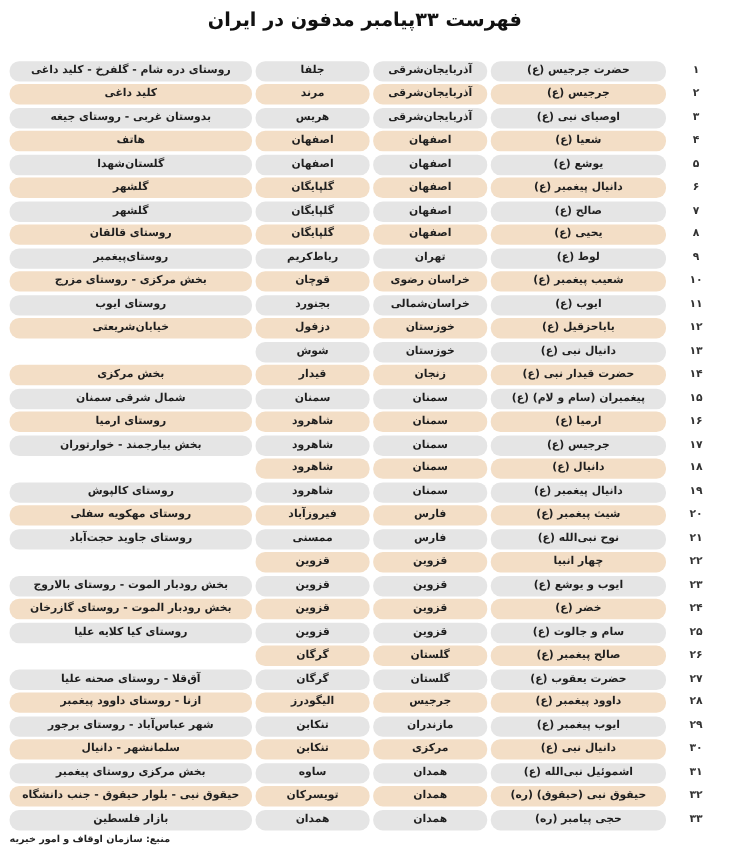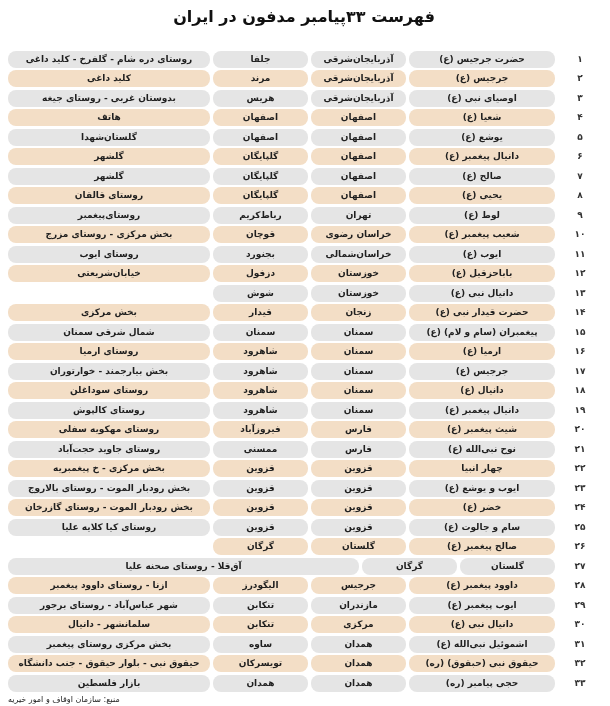--- a/index.html
+++ b/index.html
@@ -51,21 +51,21 @@
   .c-title{width:146px;flex:0 0 146px;}
   .c-prov{width:95px;flex:0 0 95px;}
   .c-county{width:95px;flex:0 0 95px;}
   .c-addr{flex:1 1 auto;}
   .shade-gray{background:var(--gray);}
   .shade-tan{background:var(--tan);}
   .num-plain{background:transparent;color:#333;}
   .source{
     padding:1px 0 0 8px;
     font-size:8px;
-    font-weight:400;
+    font-weight:700;
     color:#222;
     text-align:left;
     direction:rtl;
   }
 </style>
 </head>
 <body>
 
 <div class="page" style="--red: #e4332d; --gray: #e5e5e5; --tan: #f3dec6;">
   <div class="title">فهرست ۳۳پیامبر مدفون در ایران</div>
@@ -195,21 +195,20 @@
     <div class="cell pill c-title shade-gray">جرجیس (ع)</div>
     <div class="cell pill c-prov shade-gray">سمنان</div>
     <div class="cell pill c-county shade-gray">شاهرود</div>
     <div class="cell pill c-addr shade-gray">بخش بیارجمند - خوارتوران</div>
   </div>
         <div class="row">
     <div class="cell c-num num-plain">۱۸</div>
     <div class="cell pill c-title shade-tan">دانیال (ع)</div>
     <div class="cell pill c-prov shade-tan">سمنان</div>
     <div class="cell pill c-county shade-tan">شاهرود</div>
-    <div class="cell pill c-addr shade-tan">روستای سوداغلن</div>
   </div>
         <div class="row">
     <div class="cell c-num num-plain">۱۹</div>
     <div class="cell pill c-title shade-gray">دانیال پیغمبر (ع)</div>
     <div class="cell pill c-prov shade-gray">سمنان</div>
     <div class="cell pill c-county shade-gray">شاهرود</div>
     <div class="cell pill c-addr shade-gray">روستای کالپوش</div>
   </div>
         <div class="row">
     <div class="cell c-num num-plain">۲۰</div>
@@ -223,21 +222,20 @@
     <div class="cell pill c-title shade-gray">نوح نبی‌الله (ع)</div>
     <div class="cell pill c-prov shade-gray">فارس</div>
     <div class="cell pill c-county shade-gray">ممسنی</div>
     <div class="cell pill c-addr shade-gray">روستای جاوید حجت‌آباد</div>
   </div>
         <div class="row">
     <div class="cell c-num num-plain">۲۲</div>
     <div class="cell pill c-title shade-tan">چهار انبیا</div>
     <div class="cell pill c-prov shade-tan">قزوین</div>
     <div class="cell pill c-county shade-tan">قزوین</div>
-    <div class="cell pill c-addr shade-tan">بخش مرکزی - خ پیغمبریه</div>
   </div>
         <div class="row">
     <div class="cell c-num num-plain">۲۳</div>
     <div class="cell pill c-title shade-gray">ایوب و یوشع (ع)</div>
     <div class="cell pill c-prov shade-gray">قزوین</div>
     <div class="cell pill c-county shade-gray">قزوین</div>
     <div class="cell pill c-addr shade-gray">بخش رودبار الموت - روستای بالاروج</div>
   </div>
         <div class="row">
     <div class="cell c-num num-plain">۲۴</div>
@@ -254,20 +252,21 @@
     <div class="cell pill c-addr shade-gray">روستای کیا کلایه علیا</div>
   </div>
         <div class="row">
     <div class="cell c-num num-plain">۲۶</div>
     <div class="cell pill c-title shade-tan">صالح پیغمبر (ع)</div>
     <div class="cell pill c-prov shade-tan">گلستان</div>
     <div class="cell pill c-county shade-tan">گرگان</div>
   </div>
         <div class="row">
     <div class="cell c-num num-plain">۲۷</div>
+    <div class="cell pill c-title shade-gray">حضرت یعقوب (ع)</div>
     <div class="cell pill c-prov shade-gray">گلستان</div>
     <div class="cell pill c-county shade-gray">گرگان</div>
     <div class="cell pill c-addr shade-gray">آق‌قلا - روستای صحنه علیا</div>
   </div>
         <div class="row">
     <div class="cell c-num num-plain">۲۸</div>
     <div class="cell pill c-title shade-tan">داوود پیغمبر (ع)</div>
     <div class="cell pill c-prov shade-tan">جرجیس</div>
     <div class="cell pill c-county shade-tan">الیگودرز</div>
     <div class="cell pill c-addr shade-tan">ازنا - روستای داوود پیغمبر</div>

